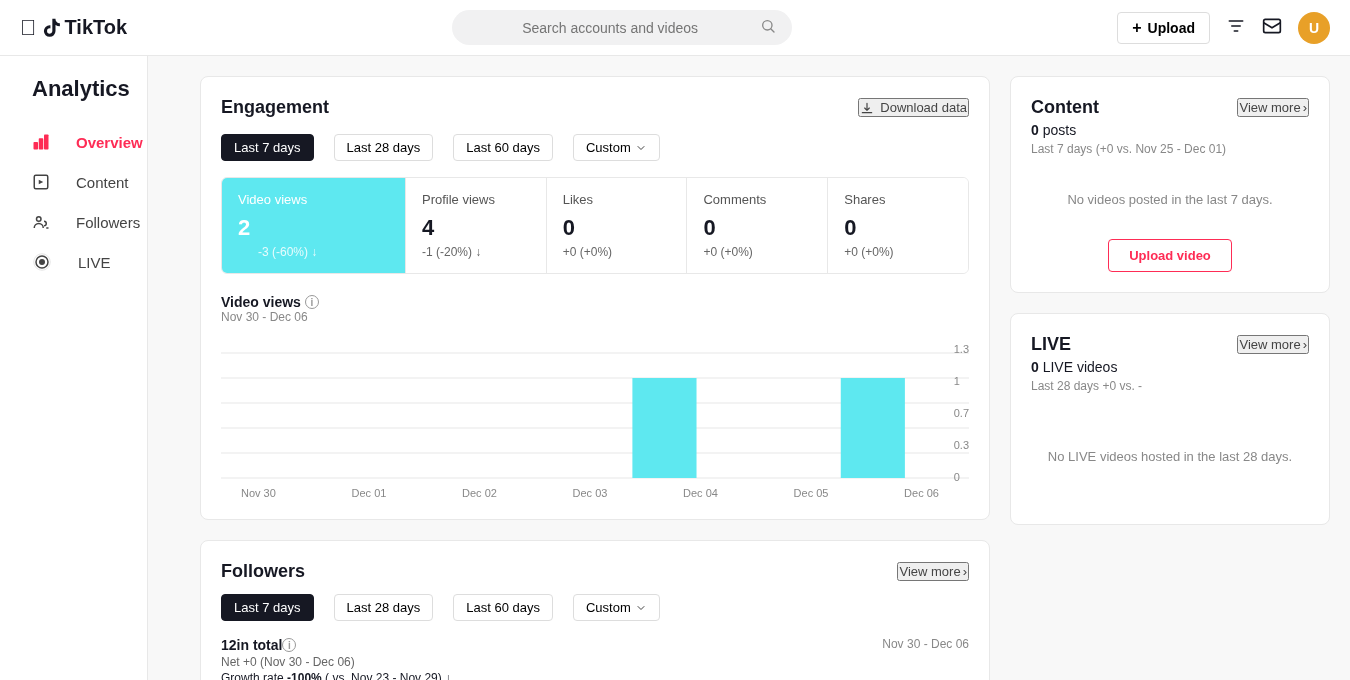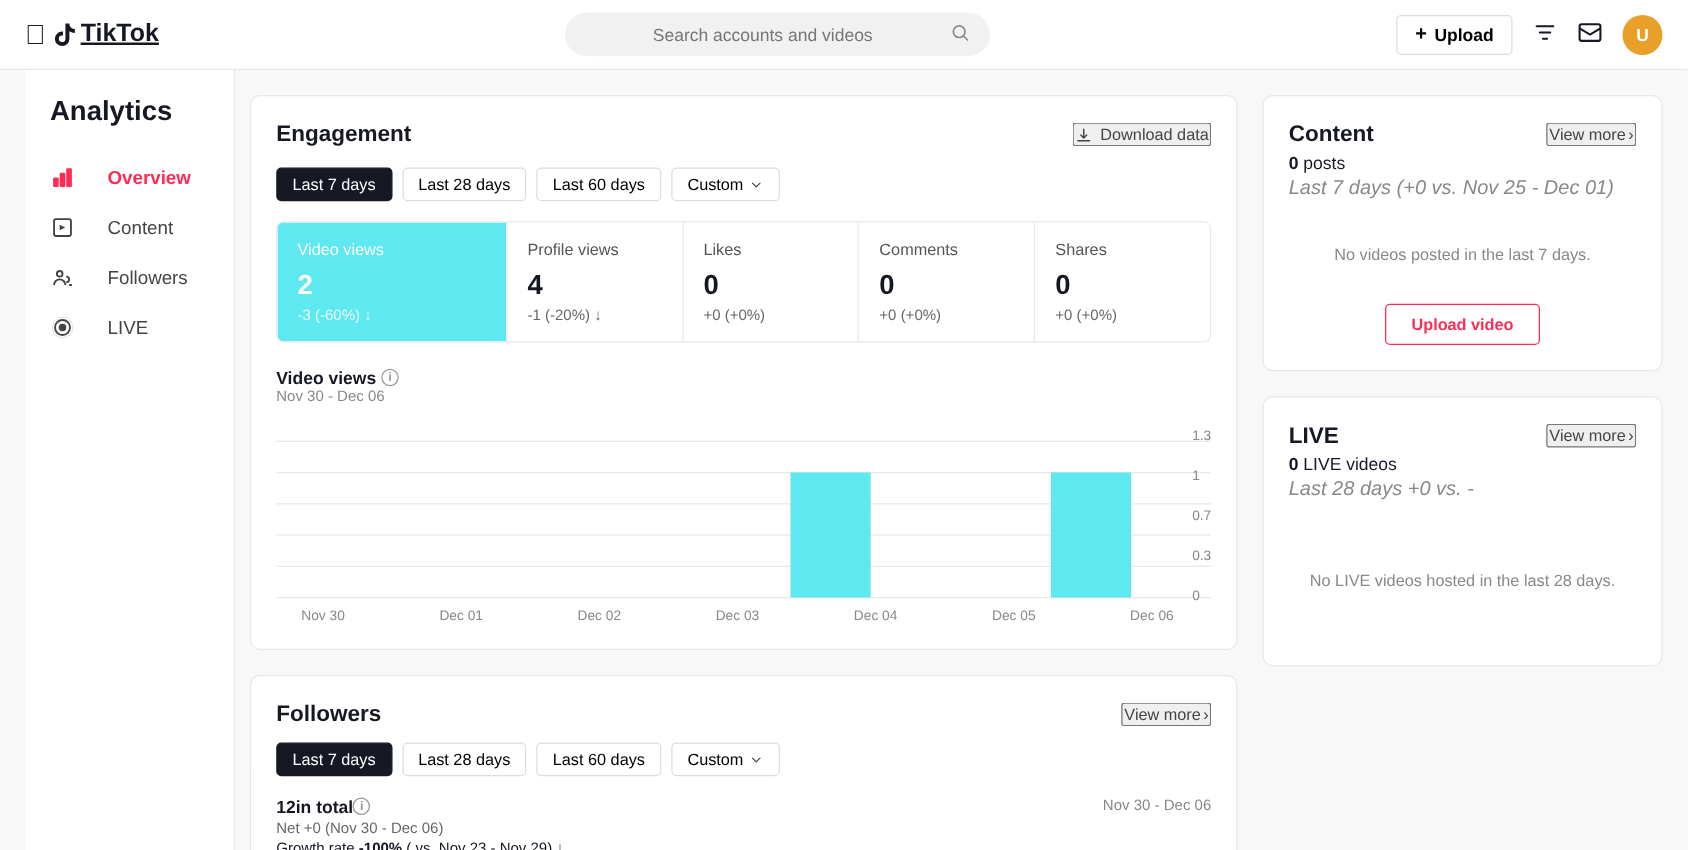--- a/index.html
+++ b/index.html
@@ -26,22 +26,22 @@
       border-radius: 4px; padding: 6px 14px; font-size: 14px; cursor: pointer;
       background: #fff; font-weight: 600;
     }
     .avatar { width: 32px; height: 32px; border-radius: 50%; background: #e8a028; }
 
     
     .layout { display: flex; margin-top: 56px; }
 
     
     .sidebar {
-      width: 168px; min-height: calc(100vh - 56px); background: #fff;
-      border-right: 1px solid #e8e8e8; padding: 20px 0; position: fixed; left: 0; top: 56px; bottom: 0; margin-left: 20px;
+      width: 148px; min-height: calc(100vh - 56px); background: #fff;
+      border-right: 1px solid #e8e8e8; padding: 20px 12px; position: fixed; left: 0; top: 56px; bottom: 0;
     }
     .sidebar-title {
       font-size: 22px; font-weight: 700; padding: 0 20px 20px;
     }
     .sidebar-item {
       display: flex; align-items: center; gap: 26px; padding: 10px 20px;
       cursor: pointer; font-size: 15px; color: #444;
     }
     .sidebar-item.active { color: #fe2c55; }
     .sidebar-item-icon { width: 20px; height: 20px; display: flex; align-items: center; justify-content: center; }
@@ -57,21 +57,21 @@
     }
 
     
     .card-header { display: flex; align-items: center; justify-content: space-between; margin-bottom: 16px; }
     .card-title { font-size: 18px; font-weight: 700; }
     .download-btn {
       display: flex; align-items: center; gap: 6px; font-size: 13px; color: #444; cursor: pointer;
     }
 
     
-    .time-filters { display: flex; gap: 8px; margin-bottom: 16px; align-items: center; }
+    .time-filters { display: flex; gap: 20px; margin-bottom: 16px; align-items: center; }
     .time-btn {
       padding: 5px 12px; border-radius: 4px; border: 1px solid #ddd;
       font-size: 13px; cursor: pointer; background: #fff;
     }
     .time-btn.active { background: #161823; color: #fff; border-color: #161823; }
     .custom-btn {
       display: flex; align-items: center; gap: 4px; padding: 5px 12px;
       border-radius: 4px; border: 1px solid #ddd; font-size: 13px; cursor: pointer; background: #fff;
     }
 
@@ -93,40 +93,40 @@
     .chart-subtitle { font-size: 12px; color: #888; margin-bottom: 10px; }
     .chart-area { position: relative; height: 120px; }
 
     
     .followers-header { display: flex; justify-content: space-between; align-items: center; margin-bottom: 12px; }
     .view-more { font-size: 13px; color: #444; cursor: pointer; display: flex; align-items: center; gap: 2px; }
 
     
     .right-card { background: #fff; border: 1px solid #e8e8e8; border-radius: 8px; padding: 20px; }
     .right-card-header { display: flex; justify-content: space-between; align-items: center; margin-bottom: 4px; }
-    .posts-subtitle { font-size: 16px; color: #888; margin-bottom: 16px; font-style: italic; }
+    .posts-subtitle { font-size: 12px; color: #888; margin-bottom: 16px; }
     .empty-state { font-size: 13px; color: #888; text-align: center; padding: 20px 0; }
     .upload-video-btn {
       display: block; margin: 12px auto 0; padding: 8px 20px;
       border: 1px solid #fe2c55; color: #fe2c55; background: #fff;
       border-radius: 4px; font-size: 13px; cursor: pointer; font-weight: 600;
     }
 
     .info-icon { display: inline-flex; align-items: center; justify-content: center; width: 14px; height: 14px; border-radius: 50%; border: 1px solid #999; font-size: 10px; color: #999; cursor: default; }
   </style>
 </head>
 <body>
 
 <header class="header">
   <div class="logo">
     <span class="logo-icon"></span>
     <svg width="22" height="22" viewBox="0 0 24 24" fill="none" style="display:inline-block;vertical-align:middle;">
       <path d="M19.59 6.69a4.83 4.83 0 01-3.77-4.25V2h-3.45v13.67a2.89 2.89 0 01-2.88 2.5 2.89 2.89 0 01-2.89-2.89 2.89 2.89 0 012.89-2.89c.28 0 .54.04.79.1V9.01a6.33 6.33 0 00-.79-.05 6.34 6.34 0 00-6.34 6.34 6.34 6.34 0 006.34 6.34 6.34 6.34 0 006.33-6.34V8.69a8.18 8.18 0 004.79 1.53V6.78a4.85 4.85 0 01-1.03-.09z" fill="#161823"></path>
     </svg>
-    <span style="font-size:20px;font-weight:700;margin-left:-2px;text-decoration:underline;">TikTok</span>
+    <span style="font-size:20px;font-weight:700;margin-left:-2px;">TikTok</span>
   </div>
 
   <div class="search-bar">
     <input type="text" placeholder="Search accounts and videos" style="">
     <span style="color:#888;">
       <svg width="16" height="16" viewBox="0 0 24 24" fill="none">
           <circle cx="11" cy="11" r="7" stroke="#888" stroke-width="2"></circle>
           <path d="M16.5 16.5L21 21" stroke="#888" stroke-width="2" stroke-linecap="round"></path>
         </svg>
     </span>
@@ -222,21 +222,21 @@
                 <path d="M6 9l6 6 6-6" stroke="#444" stroke-width="2" stroke-linecap="round"></path>
               </svg>
           </button>
         </div>
 
         <div class="metrics-row">
 
           <div class="metric-card" style="background:#5ee8f0;">
             <div class="metric-label" style="color:#fff;">Video views</div>
             <div class="metric-value" style="color:#fff;">2</div>
-            <div class="metric-change" style="color:rgba(255,255,255,0.85);">-3 (-60%) ↓</div>
+            <div class="metric-change" style="color:rgba(255,255,255,0.85);margin-left:20px;">-3 (-60%) ↓</div>
           </div>
           <div class="metric-card">
             <div class="metric-label">Profile views</div>
             <div class="metric-value">4</div>
             <div class="metric-change">-1 (-20%) ↓</div>
           </div>
           <div class="metric-card">
             <div class="metric-label">Likes</div>
             <div class="metric-value">0</div>
             <div class="metric-change">+0 (+0%)</div>

